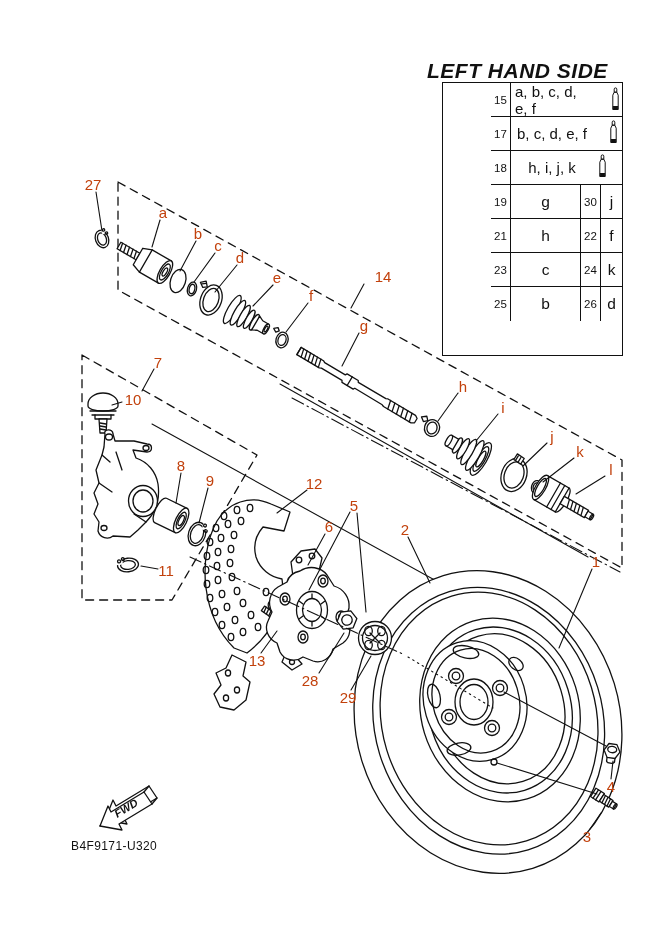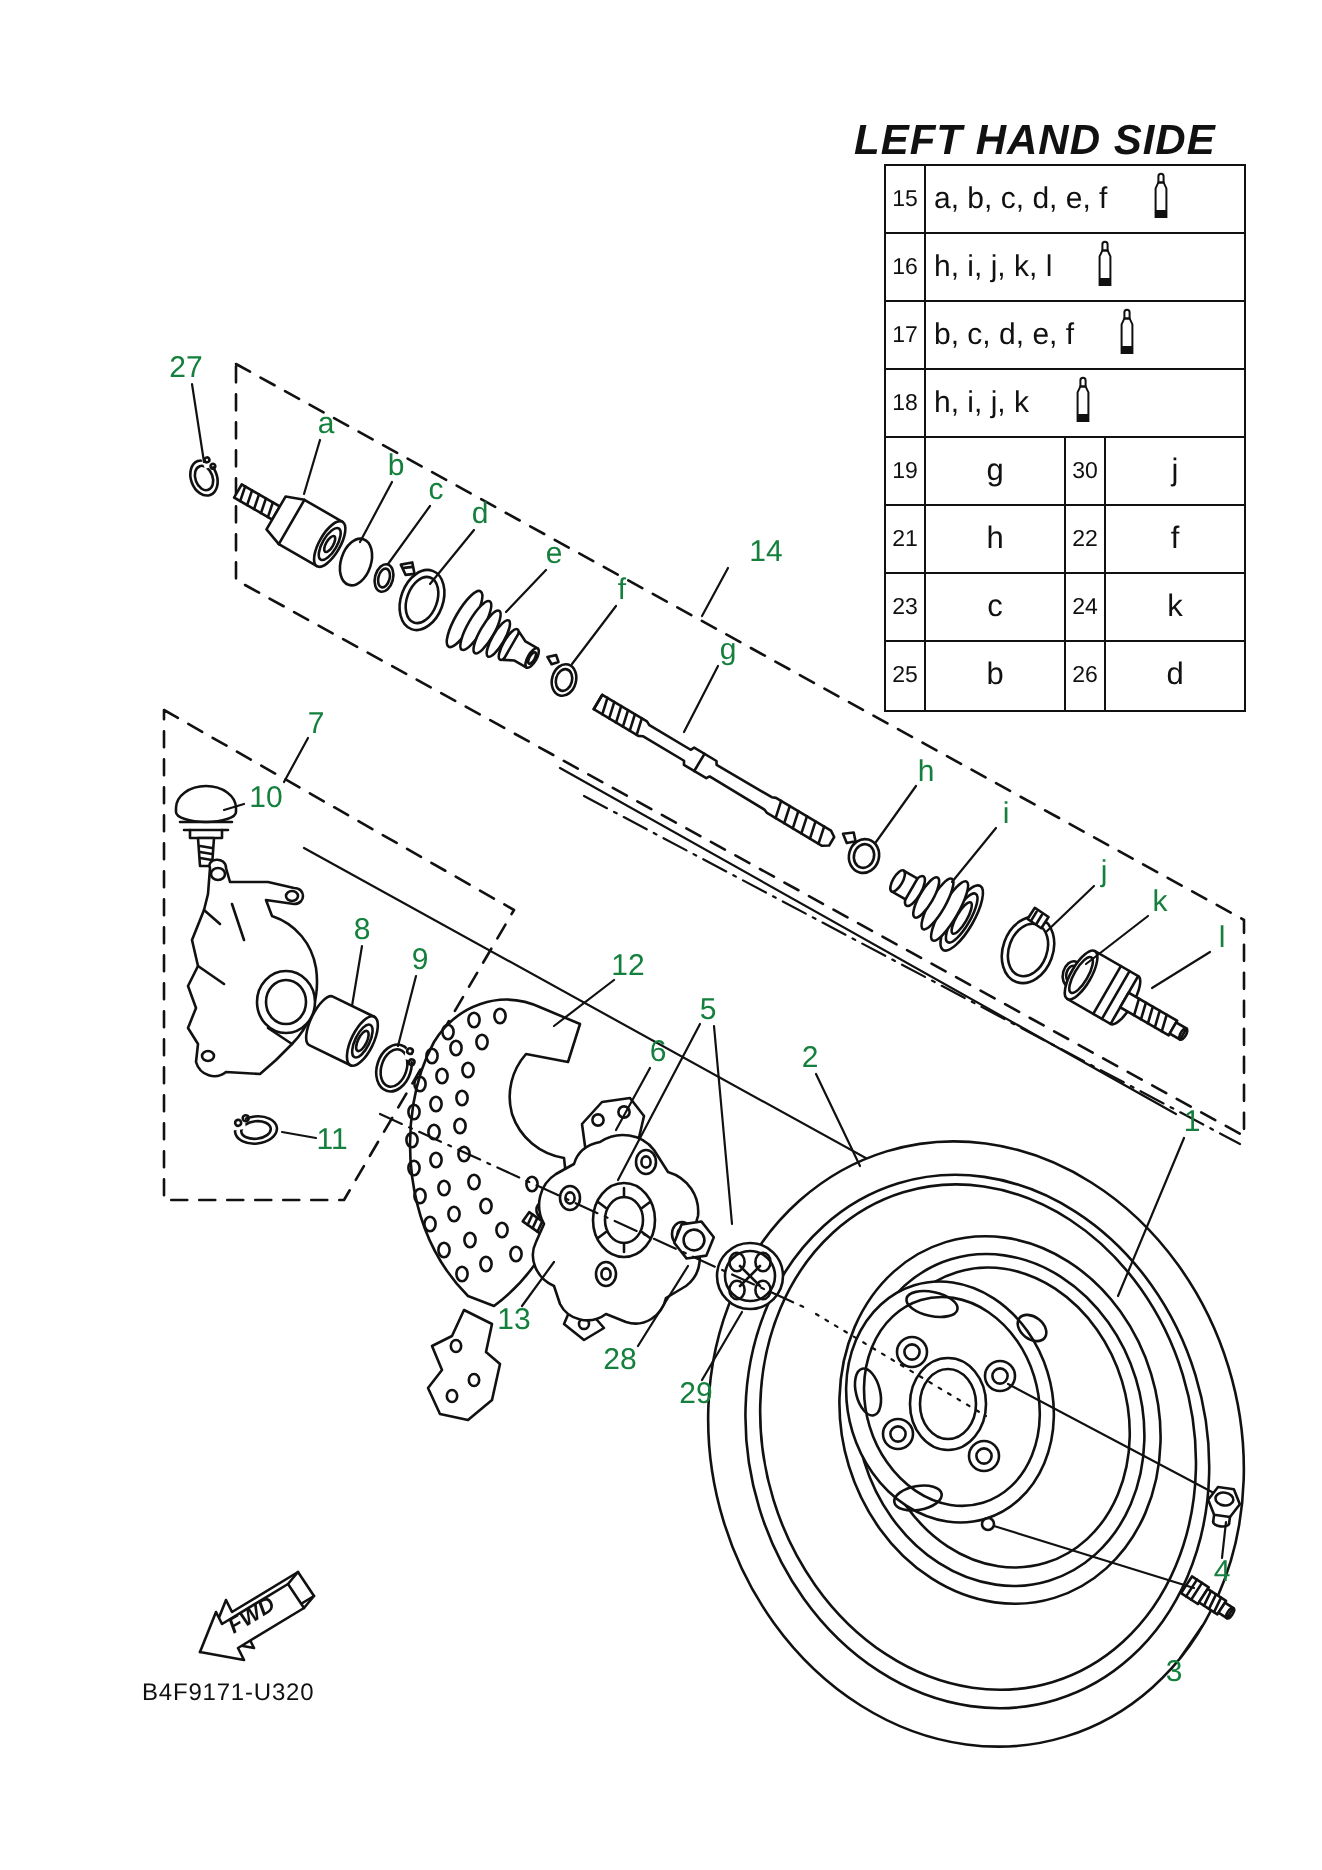--- a/index.html
+++ b/index.html
@@ -1,34 +1,34 @@
 <!DOCTYPE html>
 <html><head>
 <meta charset="utf-8">
 <style>
   html,body{margin:0;padding:0;background:#fff;}
   #stage{position:relative;width:661px;height:935px;background:#ffffff;overflow:hidden;
          font-family:"Liberation Sans","DejaVu Sans",sans-serif;color:#111;}
   #art{position:absolute;left:0;top:0;}
   .callout{position:absolute;transform:translate(-50%,-50%);font-size:15px;line-height:1;
-           color:#15803d;white-space:nowrap;}
+           color:#c2410c;white-space:nowrap;}
   #title{position:absolute;left:427px;top:59px;width:200px;font-size:21px;font-style:italic;
          font-weight:700;letter-spacing:.5px;white-space:nowrap;}
   #code{position:absolute;left:71px;top:839px;font-size:12px;letter-spacing:.4px;}
   #fwd-label{position:absolute;left:103px;top:802px;width:46px;text-align:center;
              font-size:11px;font-weight:700;font-style:italic;transform:rotate(-31deg);}
   
   #legend{position:absolute;left:442px;top:82px;width:181px;height:274px;
           border:1.6px solid #111;display:grid;grid-template-rows:repeat(8,1fr);box-sizing:border-box;}
-  .trow{display:grid;grid-template-columns:20px 1fr;border-bottom:1px solid #111;min-height:0;}
+  .trow{display:grid;grid-template-columns:20px 1fr;border-bottom:1px solid #111;min-height:0;margin-left:48px;}
   .trow:last-child{border-bottom:none;}
   .trow.pair{grid-template-columns:20px 70px 20px 1fr;}
   .tref{border-right:1px solid #111;display:flex;align-items:center;justify-content:center;
         font-size:11.5px;}
-  .tletters{display:flex;align-items:center;gap:20px;padding-left:4px;font-size:15px;min-width:0;}
+  .tletters{display:flex;align-items:center;gap:20px;padding-left:4px;font-size:15px;min-width:0;justify-content:center;}
   .tletter{border-right:1px solid #111;display:flex;align-items:center;justify-content:center;
            font-size:15.5px;}
   .trow.pair .tletter:last-child{border-right:none;}
   .grease-icon{flex:0 0 auto;}
 </style>
 </head>
 <body>
 
 <div id="stage">
 
@@ -384,33 +384,20 @@
       <svg class="grease-icon" width="13" height="27" viewBox="0 0 13 27">
             <g fill="none" stroke="#111" stroke-width="1">
               <path d="M5.2,2.2 a1.3,1.3 0 0 1 2.6,0 l0,3 -2.6,0 z"></path>
               <path d="M3.8,8.2 L5.2,5.2 L7.8,5.2 L9.2,8.2 L9.2,22.5 L3.8,22.5 Z"></path>
               <rect x="4.3" y="19.5" width="4.4" height="2.6" fill="#111"></rect>
             </g>
           </svg>
     </div>
   </div>
   <div class="trow">
-    <div class="tref">16</div>
-    <div class="tletters">
-          <span>h, i, j, k, l</span>
-      <svg class="grease-icon" width="13" height="27" viewBox="0 0 13 27">
-            <g fill="none" stroke="#111" stroke-width="1">
-              <path d="M5.2,2.2 a1.3,1.3 0 0 1 2.6,0 l0,3 -2.6,0 z"></path>
-              <path d="M3.8,8.2 L5.2,5.2 L7.8,5.2 L9.2,8.2 L9.2,22.5 L3.8,22.5 Z"></path>
-              <rect x="4.3" y="19.5" width="4.4" height="2.6" fill="#111"></rect>
-            </g>
-          </svg>
-    </div>
-  </div>
-  <div class="trow">
     <div class="tref">17</div>
     <div class="tletters">
           <span>b, c, d, e, f</span>
       <svg class="grease-icon" width="13" height="27" viewBox="0 0 13 27">
             <g fill="none" stroke="#111" stroke-width="1">
               <path d="M5.2,2.2 a1.3,1.3 0 0 1 2.6,0 l0,3 -2.6,0 z"></path>
               <path d="M3.8,8.2 L5.2,5.2 L7.8,5.2 L9.2,8.2 L9.2,22.5 L3.8,22.5 Z"></path>
               <rect x="4.3" y="19.5" width="4.4" height="2.6" fill="#111"></rect>
             </g>
           </svg>

